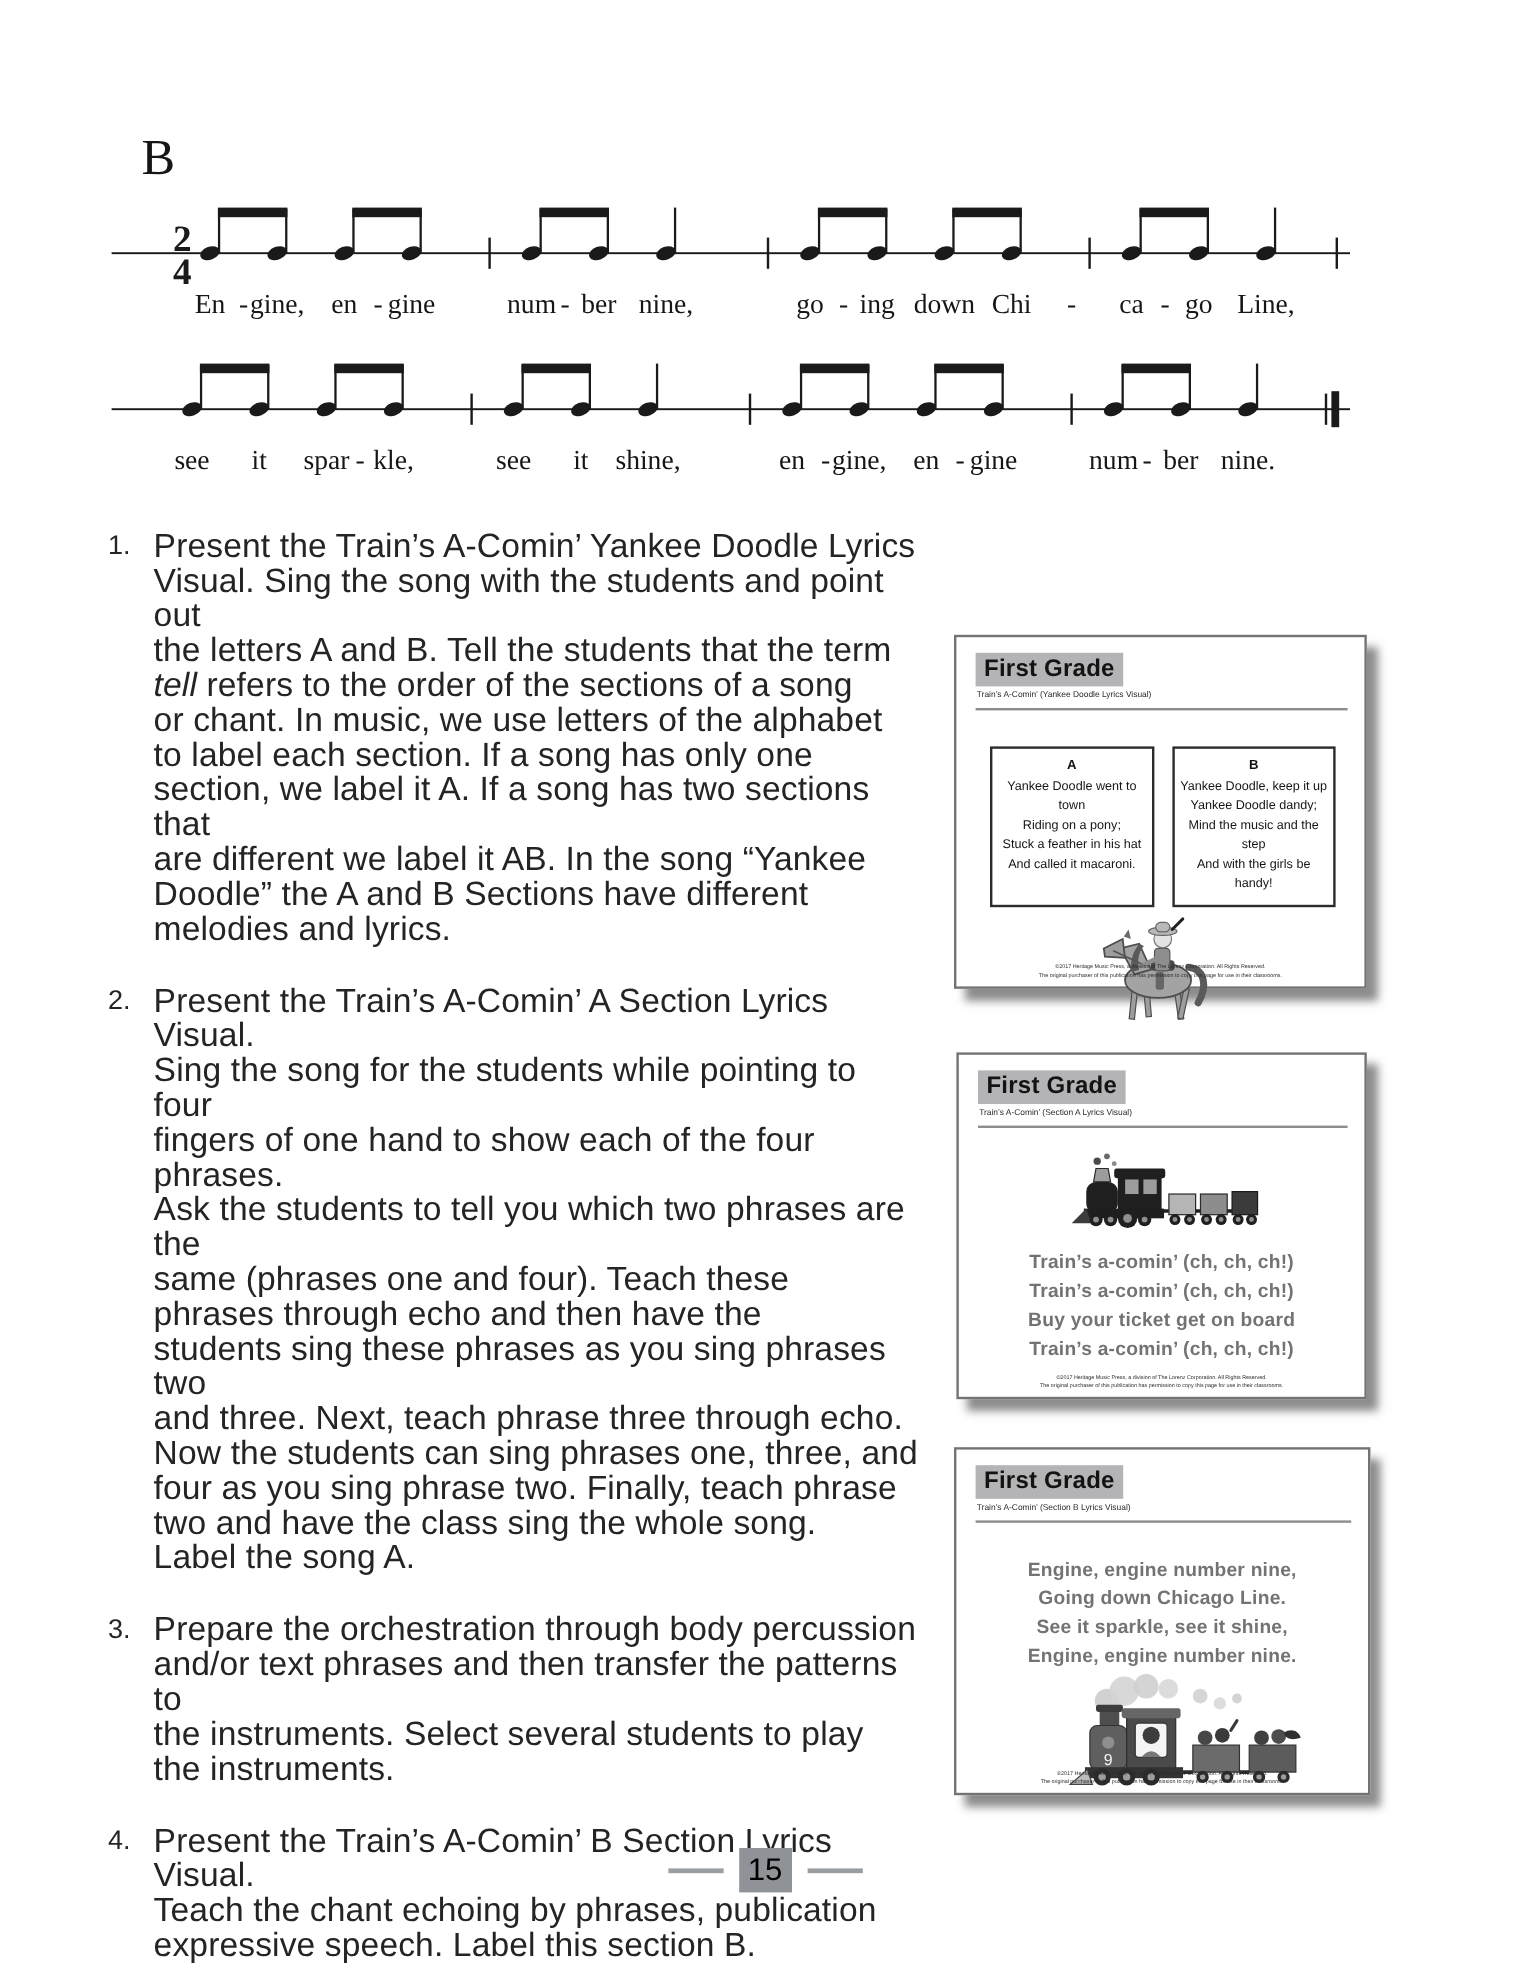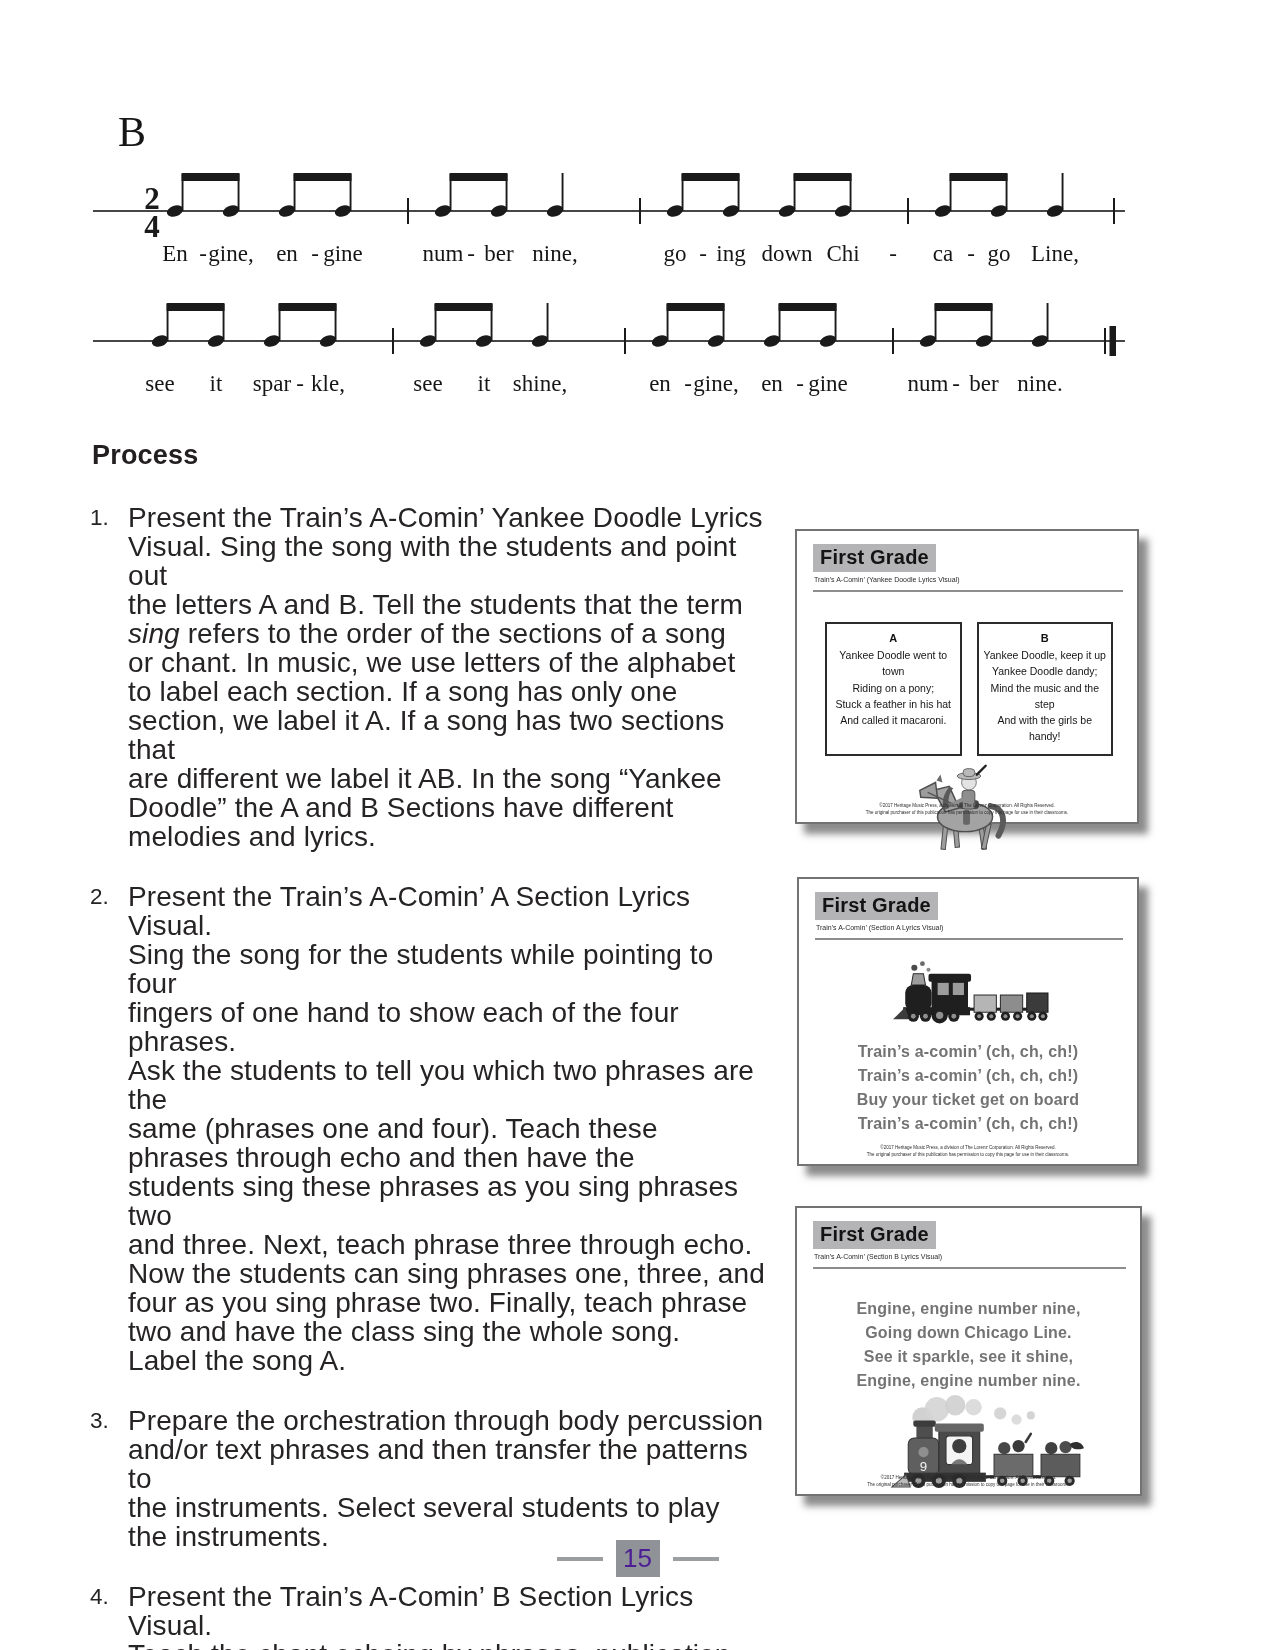--- a/index.html
+++ b/index.html
@@ -64,21 +64,21 @@
     position:absolute;bottom:5px;left:0;width:100%;text-align:center;
     font-size:4.5px;line-height:1.7;color:#2b2b2b;
   }
   
   .footer{
     position:absolute;top:1540px;left:0;width:1275px;
     display:flex;align-items:center;justify-content:center;gap:13px;
   }
   .footer .dash{width:46px;height:4px;background:#9b9ea1;}
   .pagebox{
-    width:44px;height:37px;background:#8f9296;color:#4c1d95;
+    width:44px;height:37px;background:#8f9296;color:#000000;
     font-size:26px;display:flex;align-items:center;justify-content:center;
   }
 </style>
 </head>
 <body>
 
 <div class="page">
 
   <div class="section-label">B</div>
 
@@ -200,28 +200,27 @@
       <text x="772" y="121" text-anchor="middle" font-family="&quot;Liberation Serif&quot;,serif" font-size="23" fill="#161616">en</text>
       <text x="800" y="121" text-anchor="middle" font-family="&quot;Liberation Serif&quot;,serif" font-size="23" fill="#161616">-</text>
       <text x="828" y="121" text-anchor="middle" font-family="&quot;Liberation Serif&quot;,serif" font-size="23" fill="#161616">gine</text>
       <text x="928" y="121" text-anchor="middle" font-family="&quot;Liberation Serif&quot;,serif" font-size="23" fill="#161616">num</text>
       <text x="956" y="121" text-anchor="middle" font-family="&quot;Liberation Serif&quot;,serif" font-size="23" fill="#161616">-</text>
       <text x="984" y="121" text-anchor="middle" font-family="&quot;Liberation Serif&quot;,serif" font-size="23" fill="#161616">ber</text>
       <text x="1040" y="121" text-anchor="middle" font-family="&quot;Liberation Serif&quot;,serif" font-size="23" fill="#161616">nine.</text>
     </svg>
 
   <div class="process">
-    <h2>Process</h2>
 
     <div class="proc-item">
       <span class="num">1.</span>
       <div class="text"><span>Present the Train’s A-Comin’ Yankee Doodle Lyrics
 Visual. Sing the song with the students and point out
 the letters A and B. Tell the students that the term
-</span><i>sing</i><span> refers to the order of the sections of a song
+</span><i>tell</i><span> refers to the order of the sections of a song
 or chant. In music, we use letters of the alphabet
 to label each section. If a song has only one
 section, we label it A. If a song has two sections that
 are different we label it AB. In the song “Yankee
 Doodle” the A and B Sections have different
 melodies and lyrics.</span></div>
     </div>
 
     <div class="proc-item">
       <span class="num">2.</span>

